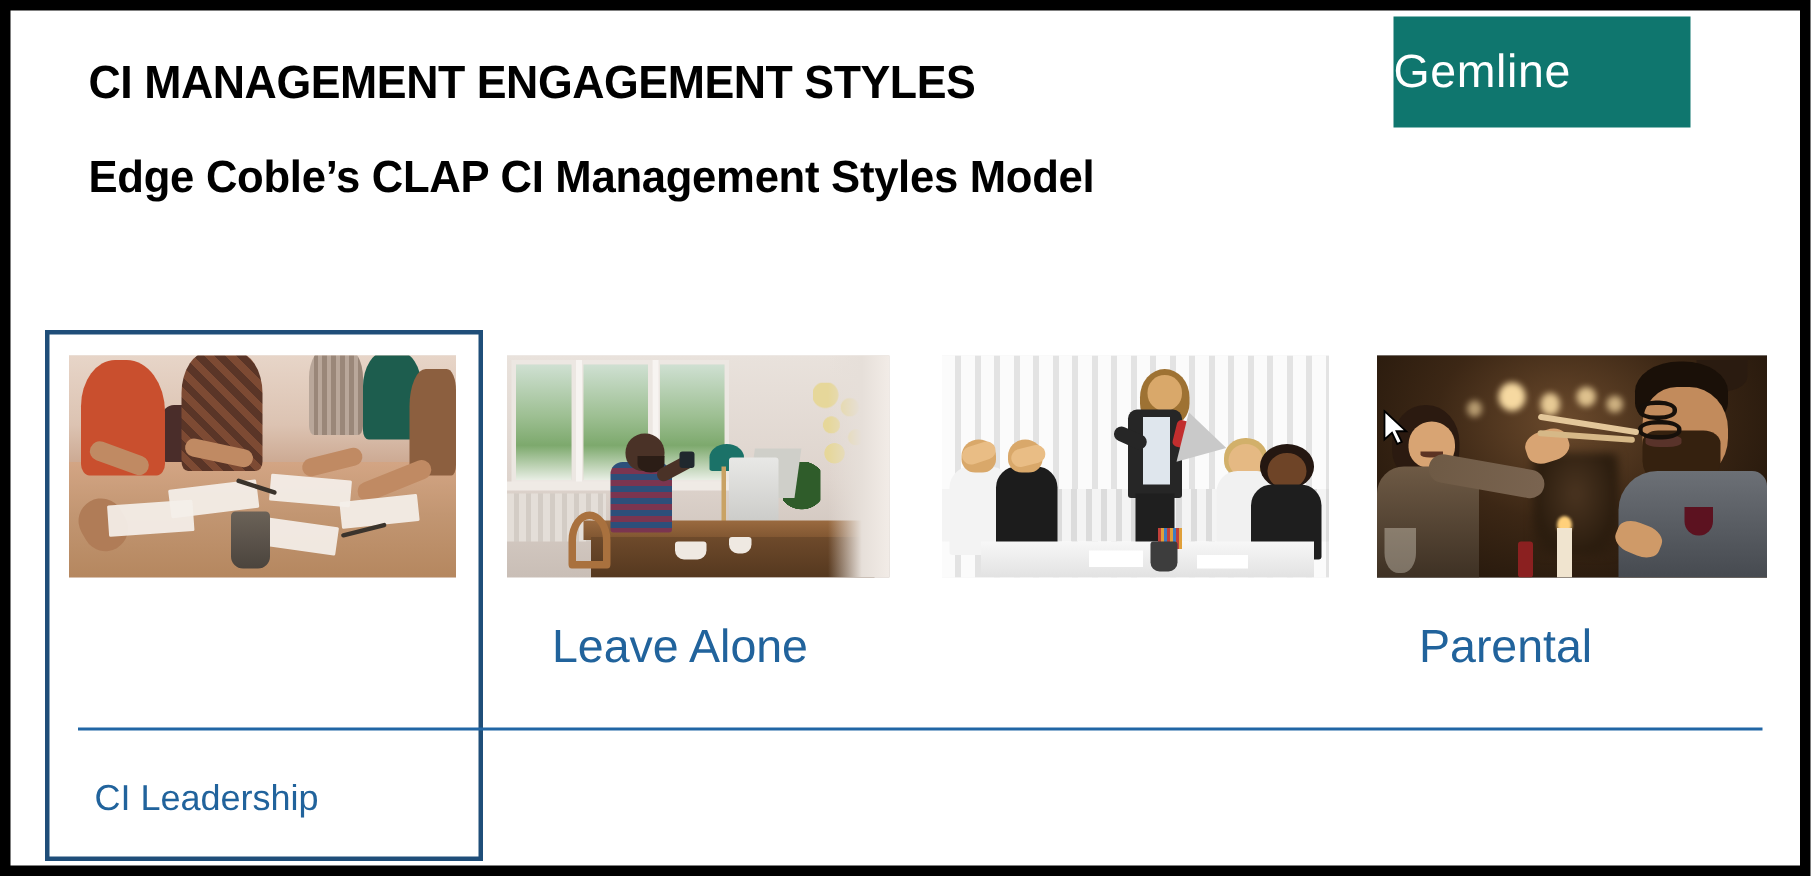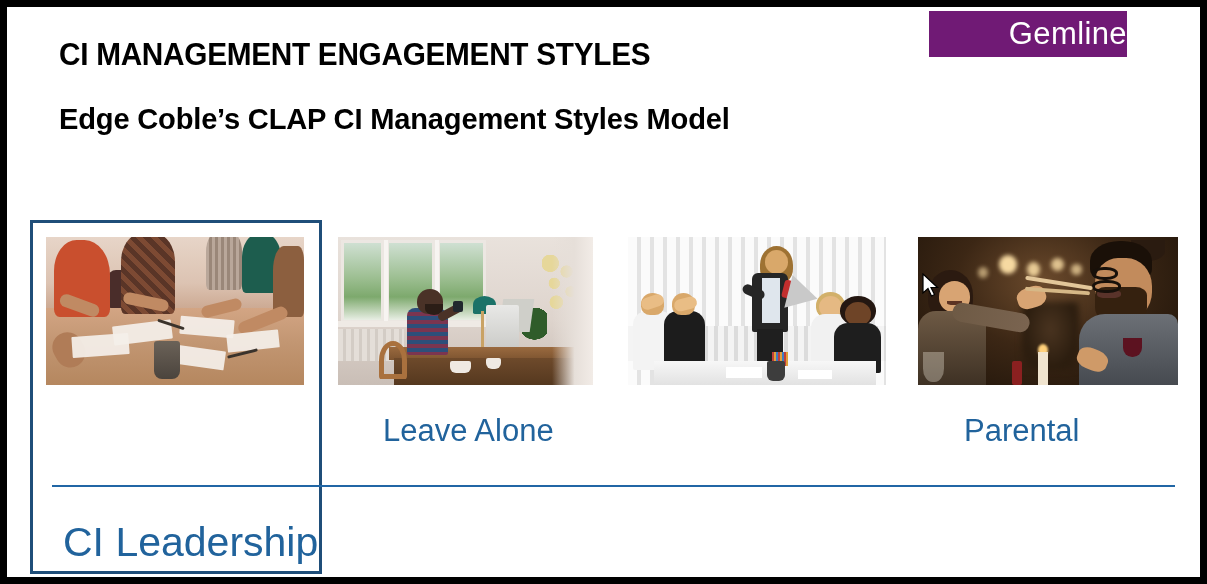--- a/index.html
+++ b/index.html
@@ -29,23 +29,23 @@
     position:absolute; left:52px; top:95px;
     font-size:30px; font-weight:bold; color:#000000;
     letter-spacing:-0.2px;
     white-space:nowrap;
     transform:scaleX(0.97); transform-origin:left center;
   }
 
   
   #logo-box {
     position:absolute; left:922px; top:4px;
-    width:198px; height:46px;
-    background:#701a75;
-    display:flex; align-items:center; justify-content:flex-end;
+    width:198px; height:74px;
+    background:#0f766e;
+    display:flex; align-items:center; justify-content:flex-start;
   }
   #logo-text {
     color:#ffffff; font-size:31px; font-weight:normal;
     letter-spacing:0.4px; position:relative;
   }
   #logo-tm {
     position:absolute; right:-9px; top:2px;
     font-size:9px; color:#ffffff;
   }
 
@@ -80,31 +80,31 @@
     font-size:31px;
     color:#21639c;
     white-space:nowrap;
   }
 
   #card-0 { left:39px; }
   #card-0 .photo { width:258px; }
   #card-0 .label { margin-left:17px; }
   #card-1 { left:331px; }
   #card-1 .photo { width:255px; }
-  #card-1 .label { margin-left:45px; }
+  #card-1 .label { margin-left:30px; }
   #card-2 { left:621px; }
   #card-2 .photo { width:258px; }
   #card-2 .label { margin-left:22px; }
   #card-3 { left:911px; }
   #card-3 .photo { width:260px; }
-  #card-3 .label { margin-left:46px; }
+  #card-3 .label { margin-left:28px; }
 
   #ci-leadership {
     position:absolute; left:56px; top:512px;
-    font-size:41px; color:#21639c; white-space:nowrap;
+    font-size:24px; color:#21639c; white-space:nowrap;
   }
 
   
   .p1 { background:linear-gradient(#d8c3b4, #c9a892); }
   .p1 .wall { left:0; top:0; width:100%; height:52%;
     background:linear-gradient(180deg,#e7d5c8 0%,#dcc3b2 60%,#c9a48c 100%); }
   .p1 .table { left:0; top:48%; width:100%; height:52%;
     background:linear-gradient(180deg,#d3a584 0%,#c29672 45%,#b5875f 100%); }
   .p1 .paper { background:#f4efe9; border-radius:1px; opacity:.93; }
   .p1 .pp1 { left:26%; top:58%; width:23%; height:13%; transform:rotate(-7deg); }

